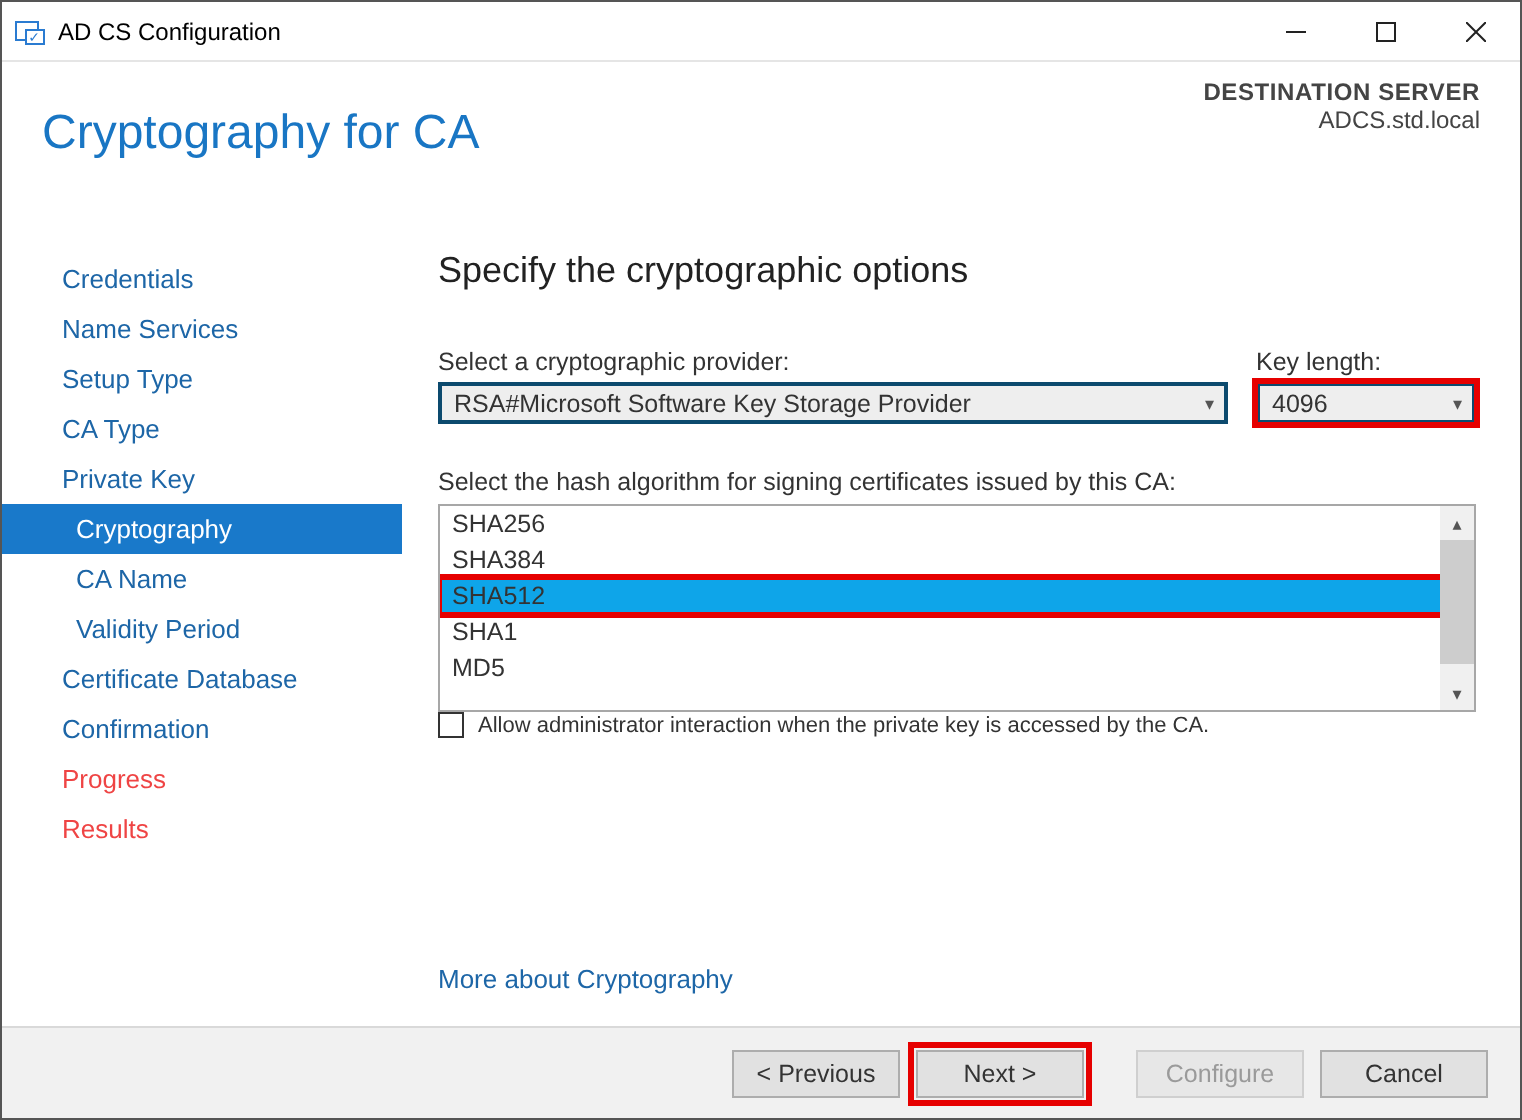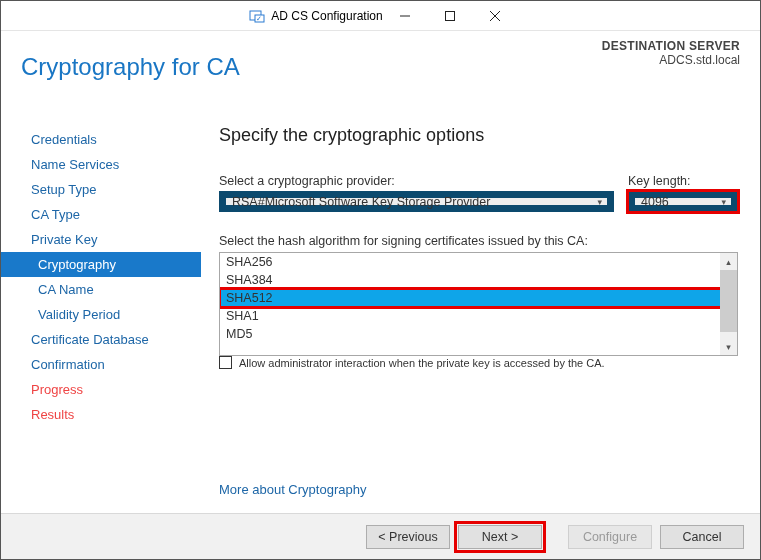--- a/index.html
+++ b/index.html
@@ -3,21 +3,21 @@
 <meta charset="utf-8">
 <style>
   * { box-sizing: border-box; font-family: "Segoe UI", Tahoma, sans-serif; }
   body { margin: 0; background: #fff; }
   .window {
     width: 761px; height: 560px; border: 1px solid #555; background: #fff;
     display: flex; flex-direction: column; position: relative;
   }
   
   .titlebar {
-    height: 30px; display: flex; align-items: center; justify-content: center;
+    height: 30px; display: flex; align-items: center; justify-content: space-between;
     padding: 0 0 0 6px; border-bottom: 1px solid #e5e5e5; font-size: 12px;
   }
   .titlebar .title { display: flex; align-items: center; gap: 6px; }
   .title-icon { width: 16px; height: 16px; display:inline-flex; align-items:center; justify-content:center;}
   .win-controls { display: flex; }
   .win-btn { width: 45px; height: 29px; display:flex; align-items:center; justify-content:center;
              font-size: 14px; }
   
   .headerblock {
     padding: 8px 20px 0 20px; position: relative; height: 80px;
@@ -32,21 +32,21 @@
   .step { padding:5px 0 5px 30px; color:#1d66a7; cursor:default; }
   .step.sub { padding-left:37px; }
   .step.selected { background:#1979ca; color:#fff; }
   .step.disabled { color:#ef4444; }
   
   .main { flex:1; padding: 14px 22px 0 18px; font-size:13px; color:#333; position:relative;}
   .main h2 { font-weight:400; font-size:18px; color:#222; margin:0 0 28px 0;}
   .row { display:flex; gap:14px; align-items:flex-start; }
   .lbl { font-size:12.5px; color:#333; margin-bottom:3px; display:block;}
   .combo {
-    border:7px solid #0c4a6e; background:#eeeeee; height:21px; font-size:12.5px;
+    border:2px solid #0c4a6e; background:#eeeeee; height:21px; font-size:12.5px;
     display:flex; align-items:center; justify-content:space-between; padding:0 2px 0 6px;
     color:#333;
   }
   .combo .arrow { font-size:9px; color:#555; padding:0 3px;}
   .provider-col { flex:1;}
   .keylen-col { width:110px;}
   .hl-red { outline:3px solid #e60000; outline-offset:-1px;}
   .hash-label { margin-top:22px; margin-bottom:4px; font-size:12.5px;}
   .listbox { border:1px solid #a7a7a7; height:104px; overflow:hidden; position:relative;}
   .listbox .item { padding:2px 6px; font-size:12.5px; }

